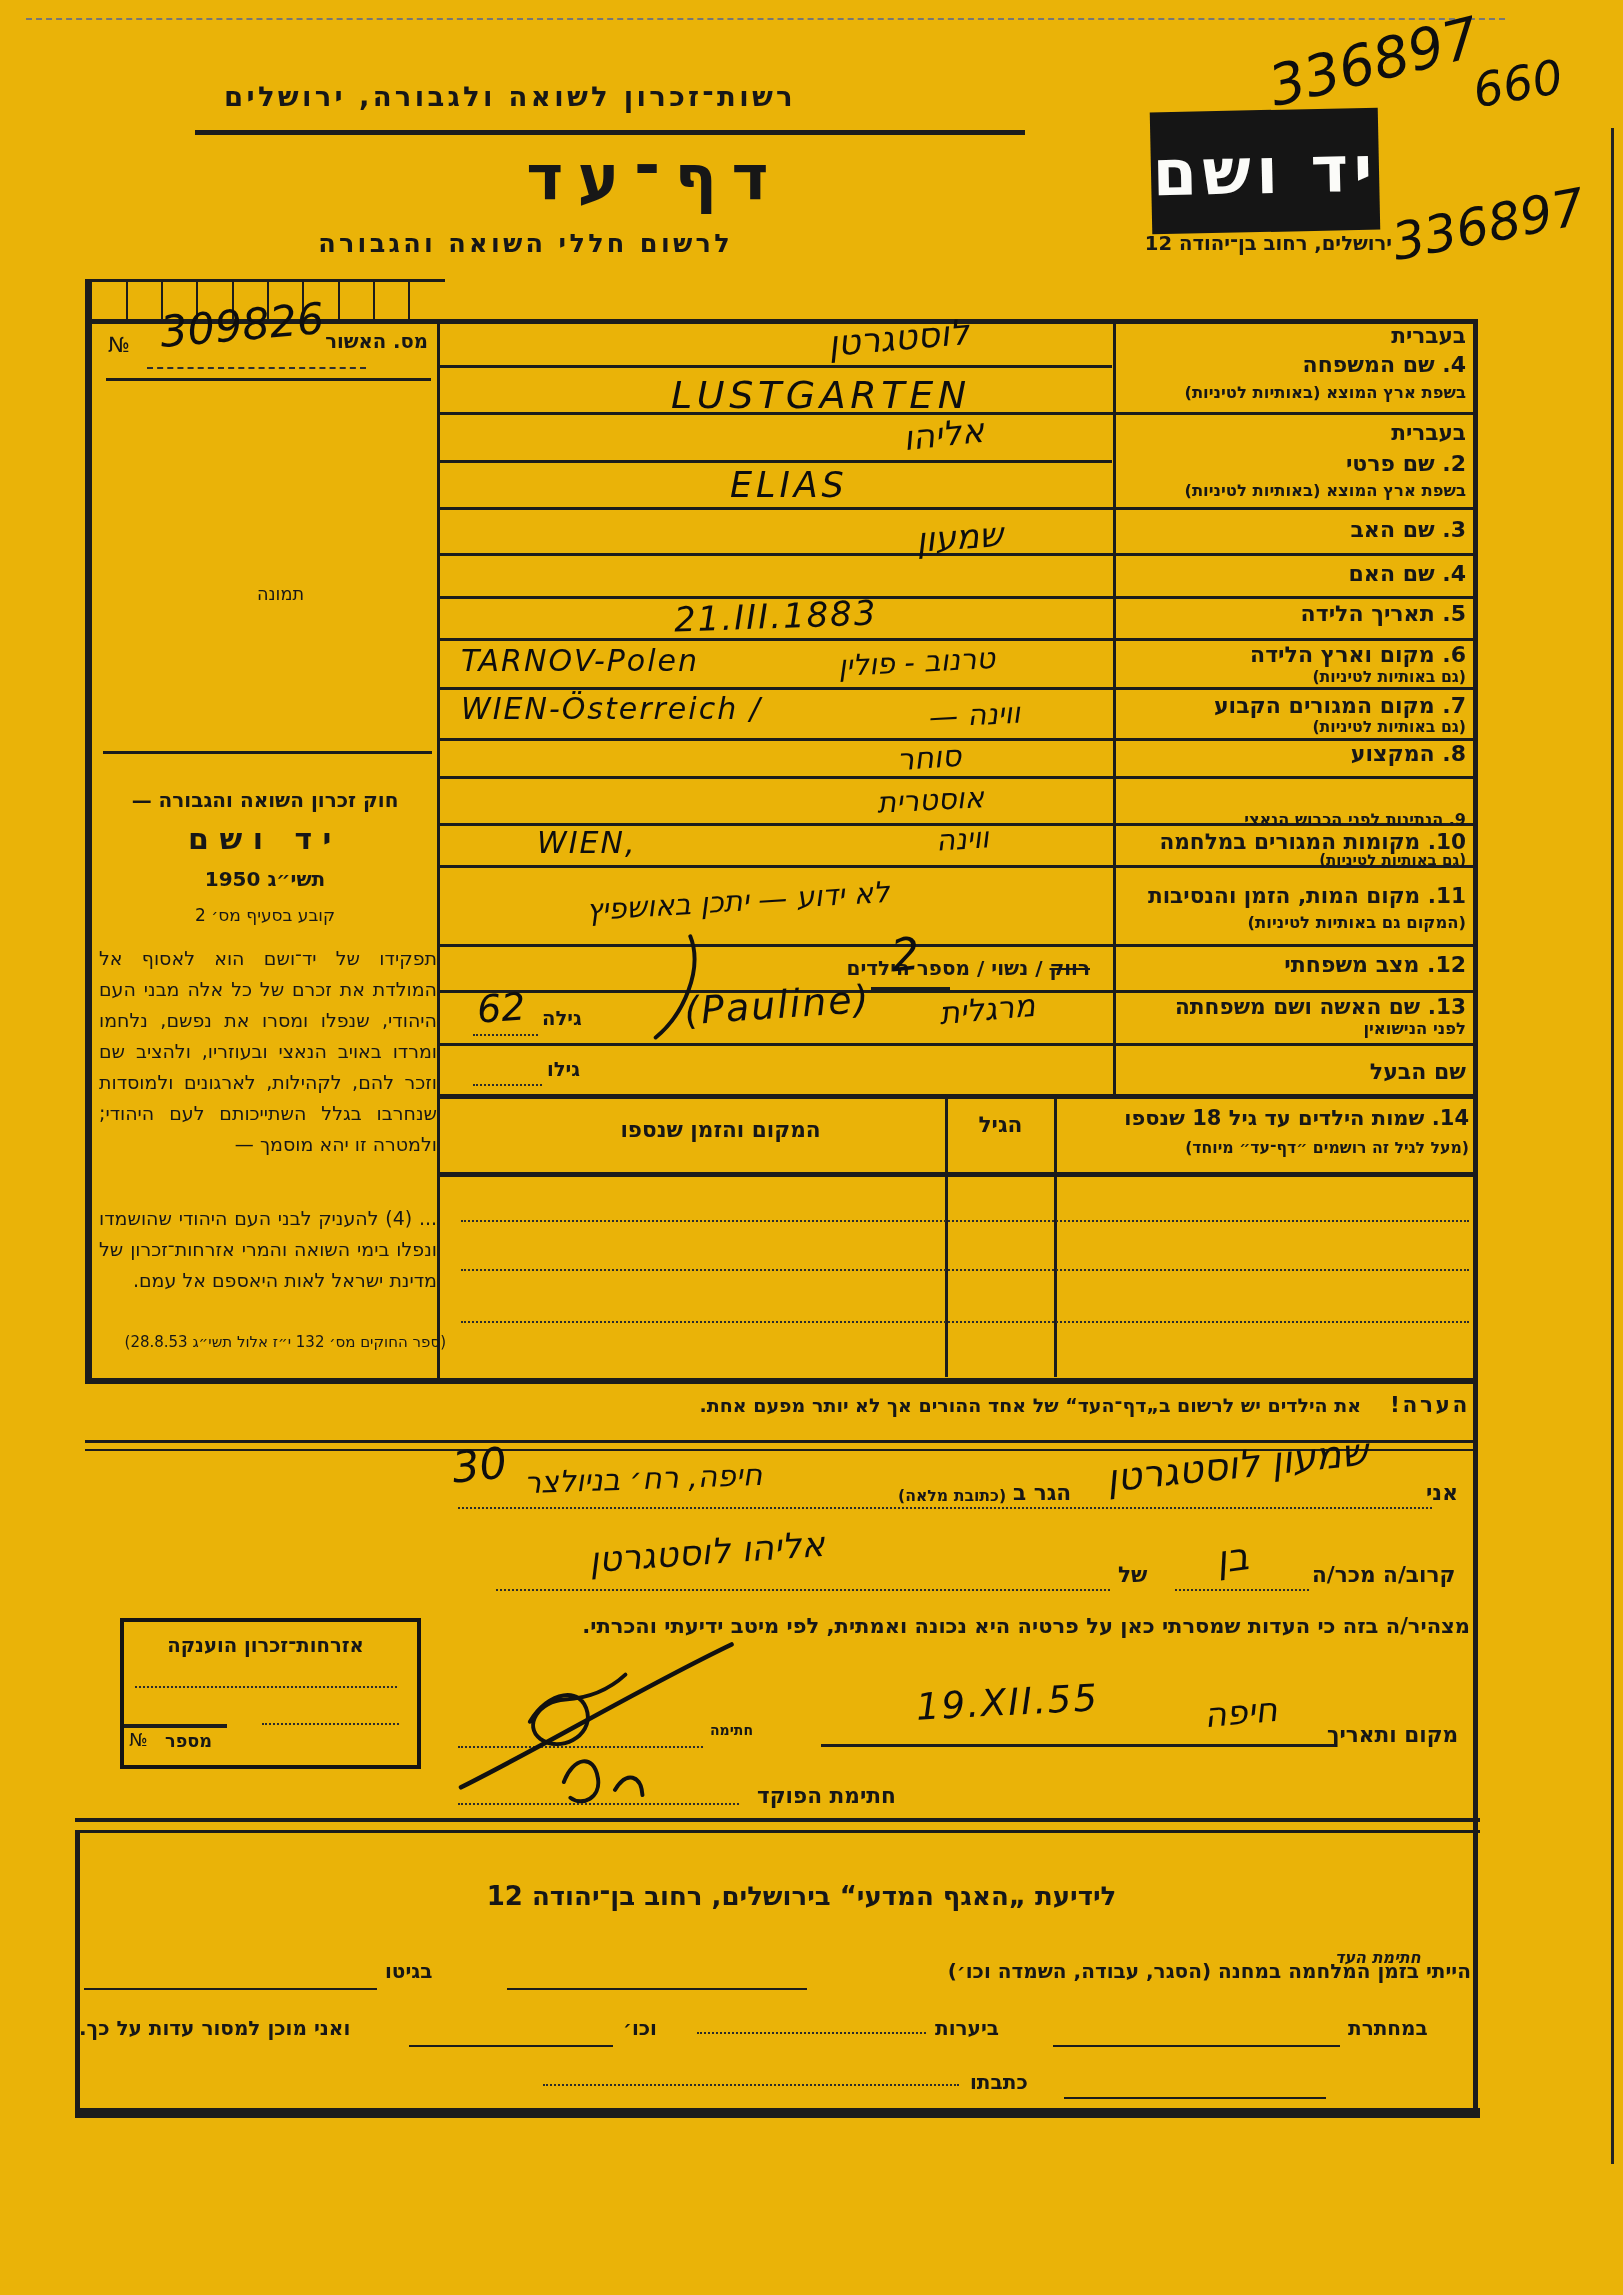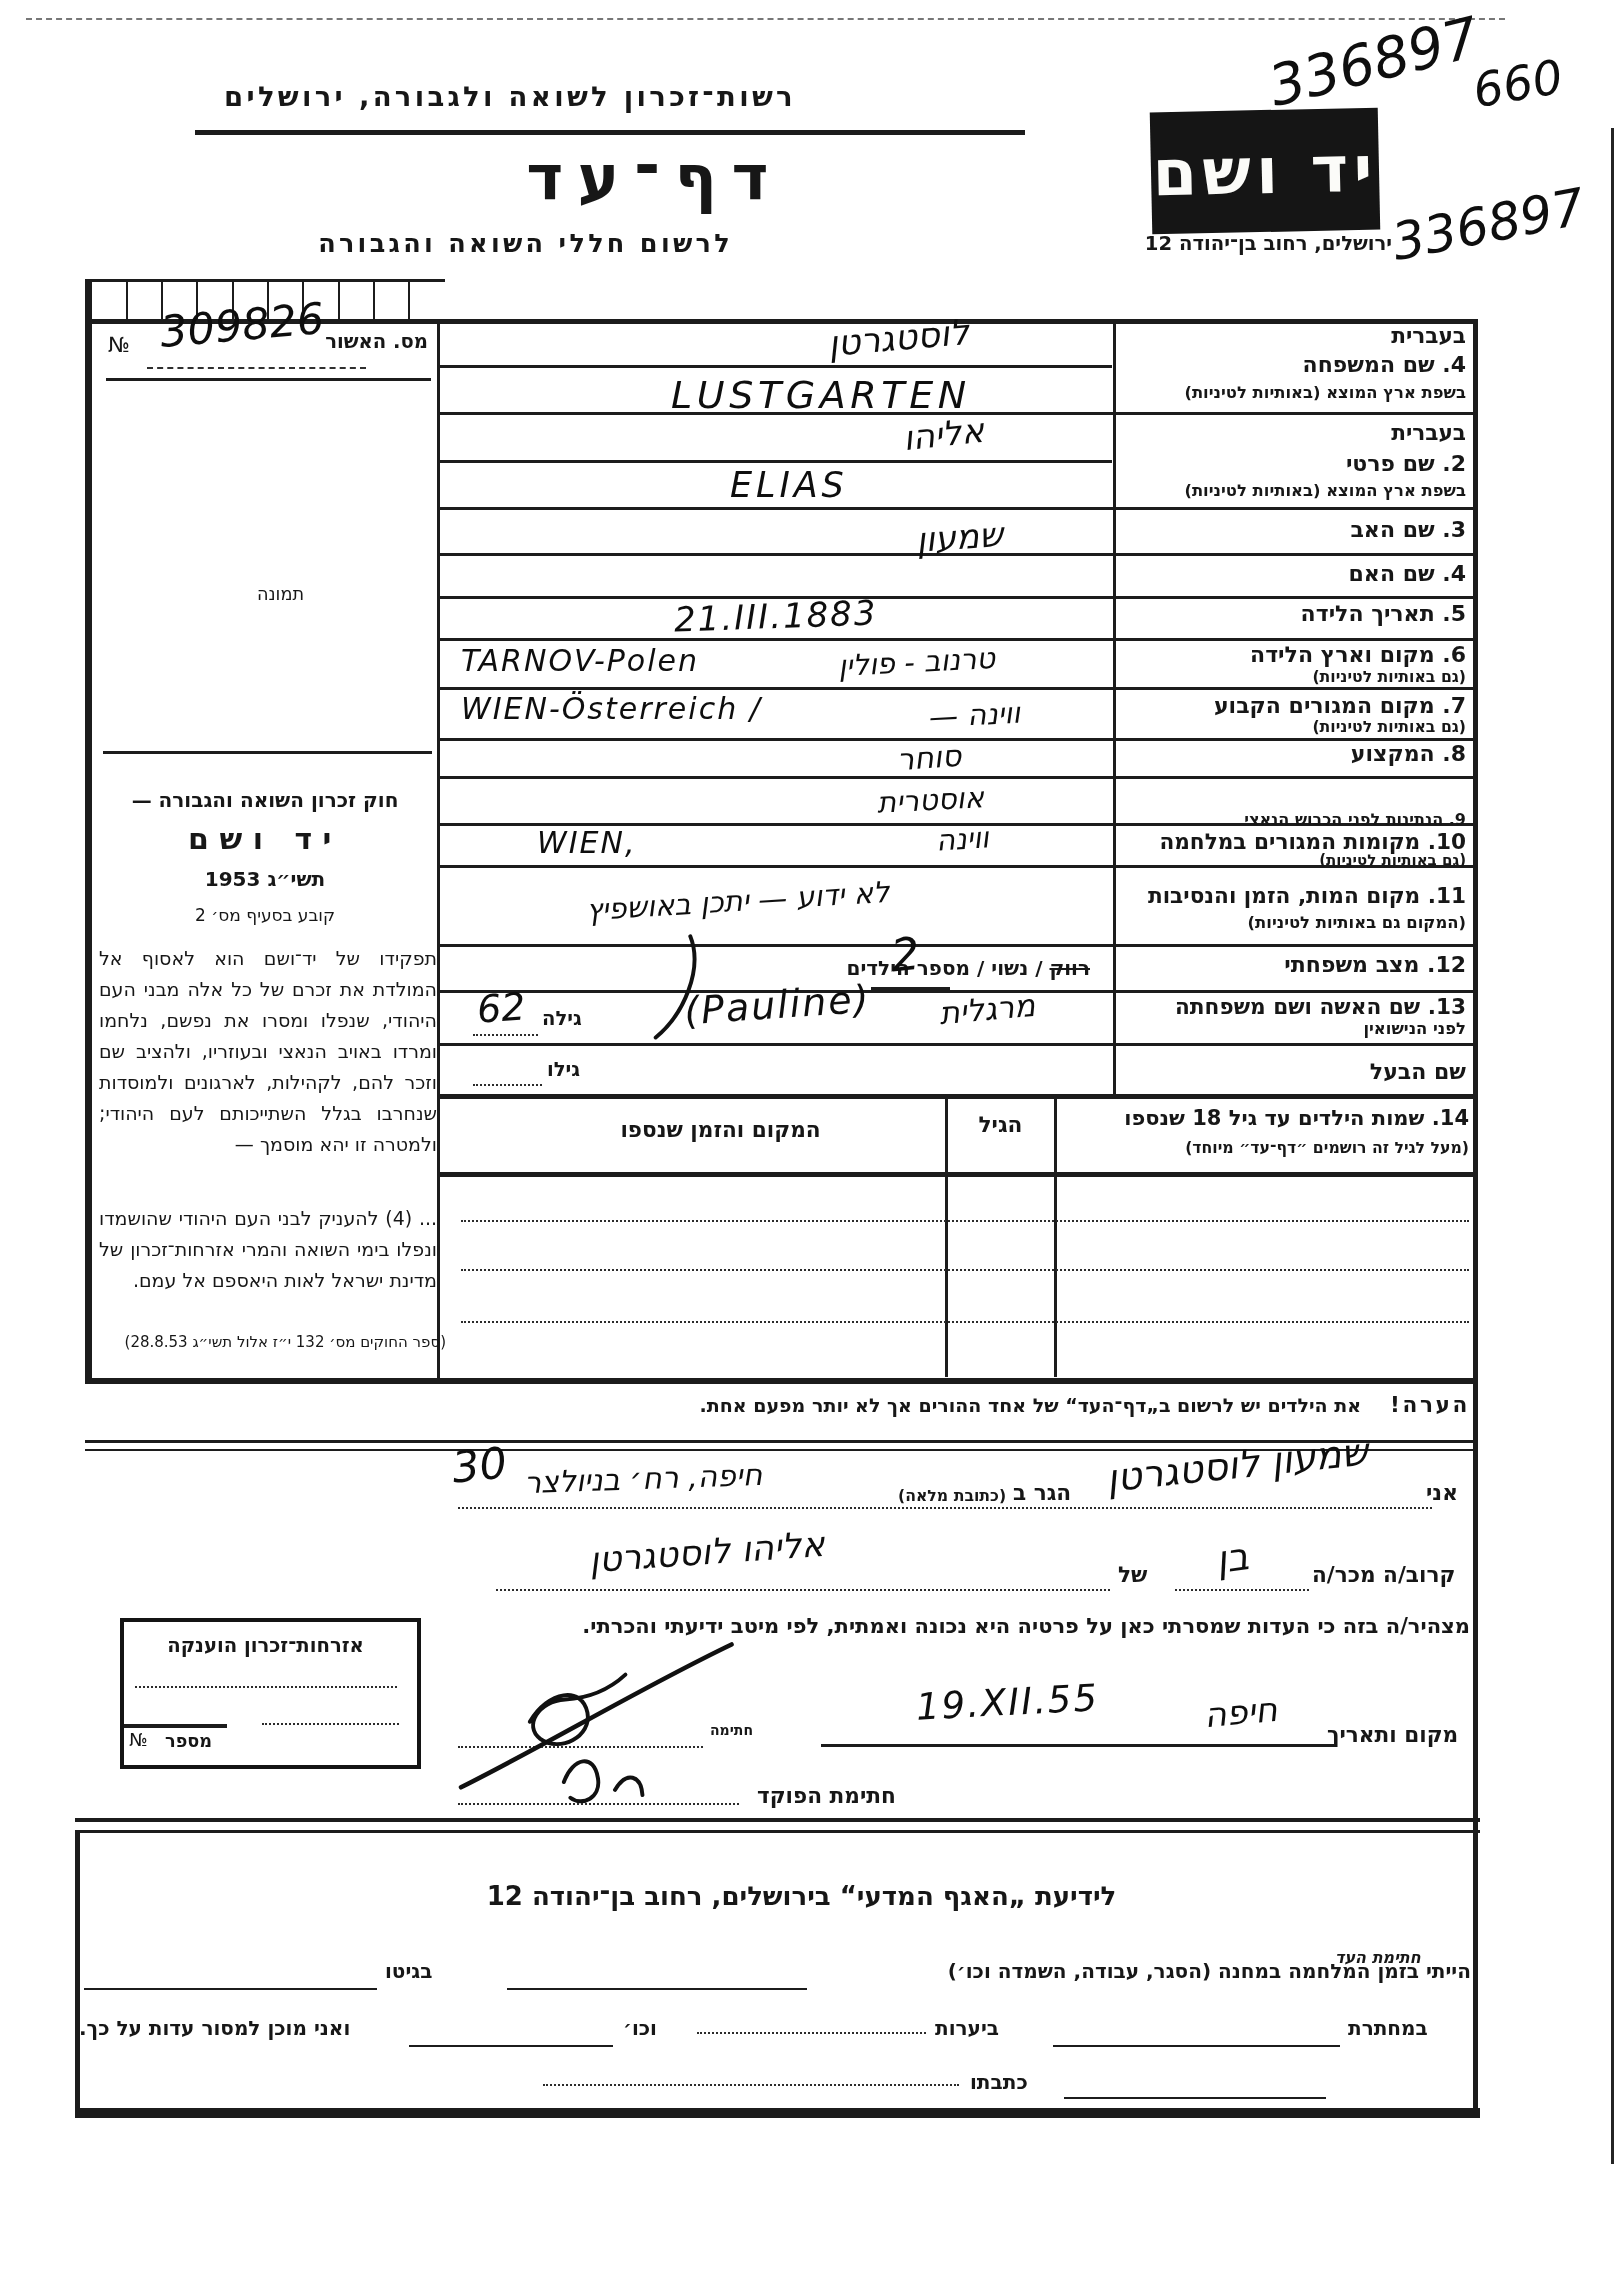--- a/index.html
+++ b/index.html
@@ -1,16 +1,16 @@
 <!DOCTYPE html>
 <html style="font-size:10.5px"><head>
 <meta charset="utf-8">
 <style>
   html,body{margin:0;padding:0;background:#9a9a9a;}
-  .page{position:relative;width:1623px;height:2295px;background:#ffffff;
+  .page{position:relative;width:1623px;height:2295px;background:#eab308;
         font-family:"DejaVu Sans",sans-serif;color:#171717;direction:rtl;overflow:hidden;}
   .t{position:absolute;white-space:nowrap;line-height:1.12;}
   .b{font-weight:bold;}
   .c{text-align:center;}
   .r{text-align:right;}
   .wrap{white-space:normal;}
   .just{text-align:justify;}
   .ln{position:absolute;background:#1c1c1c;}
   .dl{position:absolute;border-bottom:2.6px dotted #2b2b2b;}
   .dsh{position:absolute;border-bottom:2px dashed #2f2f2f;}
@@ -78,21 +78,21 @@
   <div class="t" style="left:108px;top:334px;font-size:21px;">№</div>
   <div class="dsh" style="left:147px;top:367px;width:219px;"></div>
   <div class="hw" style="left:160px;top:300px;font-size:43px;transform:rotate(-5deg);">309826</div>
   <div class="ln" style="left:106px;top:378px;width:325px;height:2.6px;"></div>
 
   <div class="t c" style="left:241px;top:585px;width:79px;font-size:17.7px;">תמונה</div>
   <div class="ln" style="left:103px;top:751px;width:329px;height:2.6px;"></div>
 
   <div class="t b c" style="left:98px;top:789px;width:334px;font-size:20px;">חוק זכרון השואה והגבורה —</div>
   <div class="t b c" style="left:98px;top:822px;width:334px;font-size:30px;letter-spacing:10.5px;">יד ושם</div>
-  <div class="t b c" style="left:98px;top:868px;width:334px;font-size:20px;">תשי״ג 1953</div>
+  <div class="t b c" style="left:98px;top:868px;width:334px;font-size:20px;">תשי״ג 1950</div>
   <div class="t c" style="left:98px;top:906px;width:334px;font-size:17px;">קובע בסעיף מס׳ 2</div>
   <div class="t wrap just" style="left:99px;top:943px;width:338px;font-size:19px;line-height:31px;">תפקידו של יד־ושם הוא לאסוף אל המולדת את זכרם של כל אלה מבני העם היהודי, שנפלו ומסרו את נפשם, נלחמו ומרדו באויב הנאצי ובעוזריו, ולהציב שם וזכר להם, לקהילות, לארגונים ולמוסדות שנחרבו בגלל השתייכותם לעם היהודי; ולמטרה זו יהא מוסמך —</div>
   <div class="t wrap just" style="left:99px;top:1203px;width:338px;font-size:19px;line-height:31px;">... (4) להעניק לבני העם היהודי שהושמדו ונפלו בימי השואה והמרי אזרחות־זכרון של מדינת ישראל לאות היאספם אל עמם.</div>
   <div class="t" style="left:89px;top:1334px;width:357px;font-size:15px;">(ספר החוקים מס׳ 132 י״ז אלול תשי״ג 28.8.53)</div>
 
   <div style="position:absolute;left:120px;top:1618px;width:293px;height:143px;border:4.6px solid #141414;"></div>
   <div class="t b c" style="left:124px;top:1635px;width:283px;font-size:19.6px;">אזרחות־זכרון הוענקה</div>
   <div class="dl" style="left:135px;top:1686px;width:262px;"></div>
   <div class="ln" style="left:124px;top:1724px;width:103px;height:3.9px;"></div>
   <div class="dl" style="left:262px;top:1723px;width:137px;"></div>

